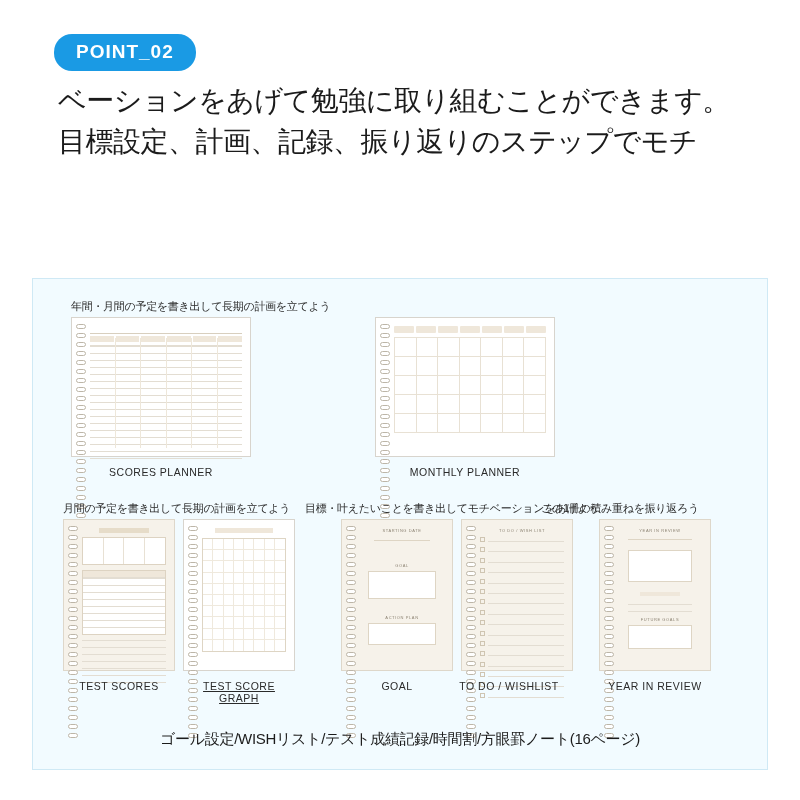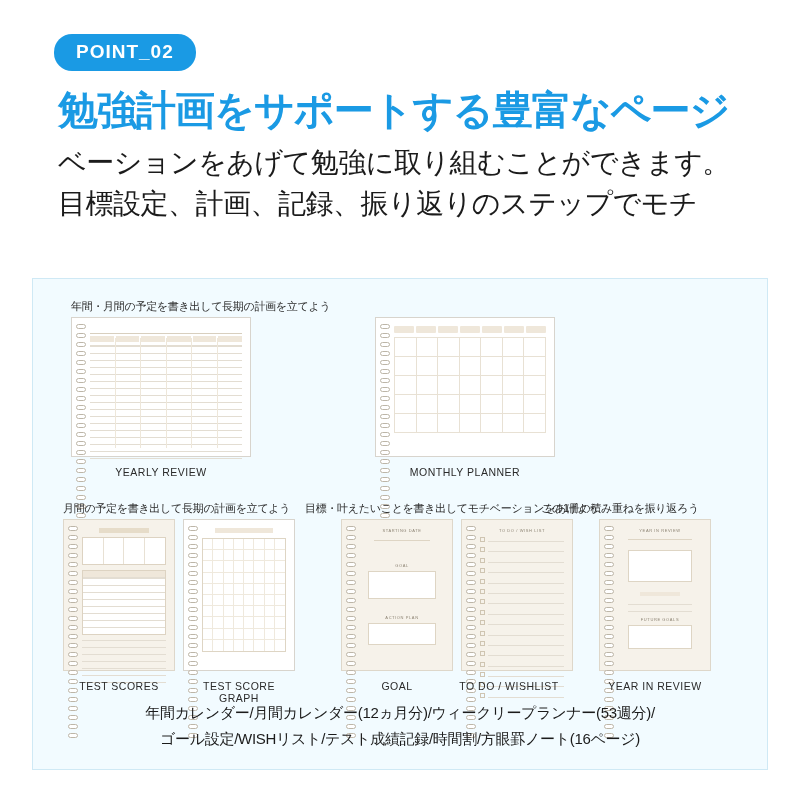--- a/index.html
+++ b/index.html
@@ -136,21 +136,20 @@
     letter-spacing: -0.3px;
   }
 </style>
 </head>
 <body>
 
 <div class="page">
 
   <div class="badge">POINT_02</div>
 
-  <div class="headline">勉強計画をサポートする豊富なページ</div>
 
   <div class="subcopy">
     <div>ベーションをあげて勉強に取り組むことができます。</div>
     <div>目標設定、計画、記録、振り返りのステップでモチ</div>
   </div>
 
   <div class="panel">
 
     <div class="cap" style="position:absolute;left:38px;top:20px;">年間・月間の予定を書き出して長期の計画を立てよう</div>
 
@@ -211,21 +210,21 @@
         <div style="position:absolute;left:0;right:0;top:12px;bottom:0;display:flex;">
           <div style="flex:1;border-right:1px solid #eee7da;"></div>
           <div style="flex:1;border-right:1px solid #eee7da;"></div>
           <div style="flex:1;border-right:1px solid #eee7da;"></div>
           <div style="flex:1;border-right:1px solid #eee7da;"></div>
           <div style="flex:1;border-right:1px solid #eee7da;"></div>
           <div style="flex:1;"></div>
         </div>
       </div>
     </div>
-    <div class="booklabel" style="position:absolute;left:38px;top:183px;width:180px;">YEARLY REVIEW</div>
+    <div class="booklabel" style="position:absolute;left:38px;top:183px;width:180px;">SCORES PLANNER</div>
 
     <div class="book" style="left:342px;top:38px;width:180px;height:140px;position:absolute;">
       <div class="spiral">
         <i></i>
           <i></i>
           <i></i>
           <i></i>
           <i></i>
           <i></i>
           <i></i>
@@ -469,21 +468,21 @@
             <div style="border-right:1px solid #efe9dd;"></div>
             <div style="border-right:1px solid #efe9dd;"></div>
             <div style="border-right:1px solid #efe9dd;"></div>
             <div style="border-right:1px solid #efe9dd;"></div>
             <div style="border-right:1px solid #efe9dd;"></div>
             <div style="border-right:1px solid #efe9dd;"></div>
             <div></div>
         </div>
       </div>
     </div>
-    <div class="booklabel" style="position:absolute;left:150px;top:397px;width:112px;">TEST SCORE GRAPH</div>
+    <div class="booklabel" style="position:absolute;left:150px;top:397px;width:112px;text-decoration:underline;">TEST SCORE GRAPH</div>
 
     <div class="book beige" style="left:308px;top:240px;width:112px;height:152px;position:absolute;">
       <div class="spiral">
         <i></i>
           <i></i>
           <i></i>
           <i></i>
           <i></i>
           <i></i>
           <i></i>
@@ -649,18 +648,17 @@
         <div style="height:4px;background:#efe7da;margin:10px 22px 0 22px;"></div>
         <div style="border-bottom:1px solid #e3ddd2;height:6px;margin:2px 10px 0 10px;"></div>
         <div style="border-bottom:1px solid #e3ddd2;height:6px;margin:0 10px;"></div>
         <div style="text-align:center;font-size:4px;letter-spacing:0.6px;color:#8d8474;margin-top:5px;">FUTURE GOALS</div>
         <div style="border:1px solid #ded5c4;background:#fff;height:22px;margin:3px 10px 0 10px;"></div>
       </div>
     </div>
     <div class="booklabel" style="position:absolute;left:566px;top:397px;width:112px;">YEAR IN REVIEW</div>
 
     <div class="bottomtext">
-      <div>年間カレンダー/月間カレンダー(12ヵ月分)/ウィークリープランナー(53週分)/</div>
       <div>ゴール設定/WISHリスト/テスト成績記録/時間割/方眼罫ノート(16ページ)</div>
     </div>
 
   </div>
 </div>
 
 </body></html>

